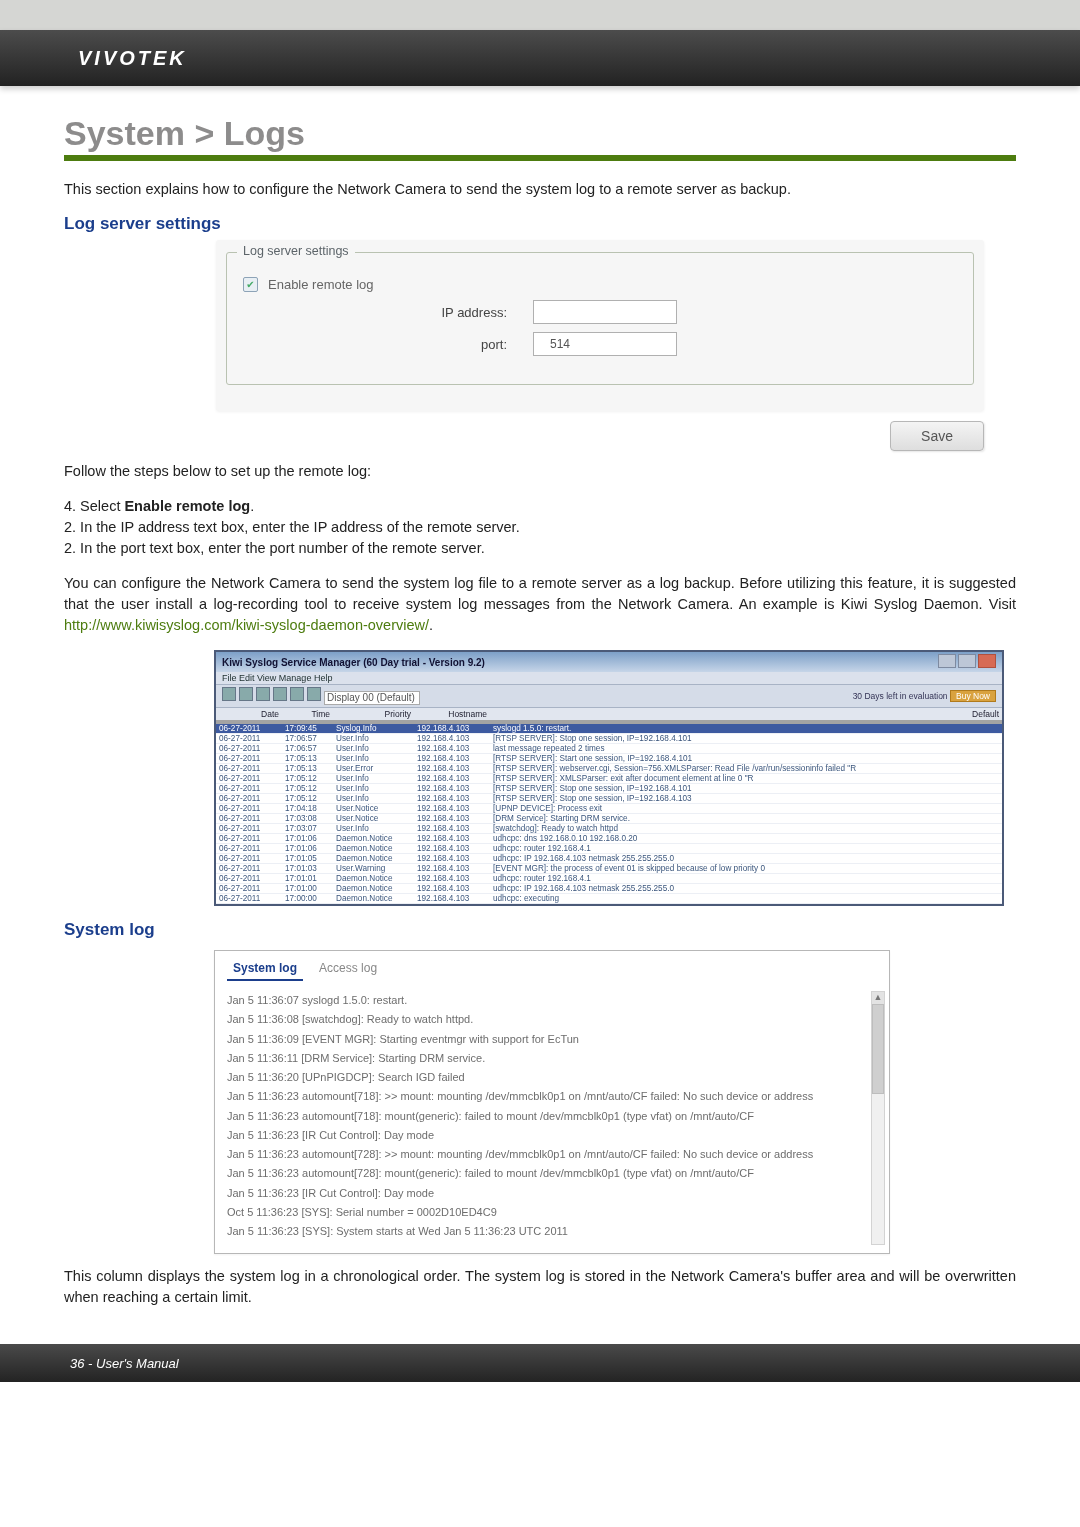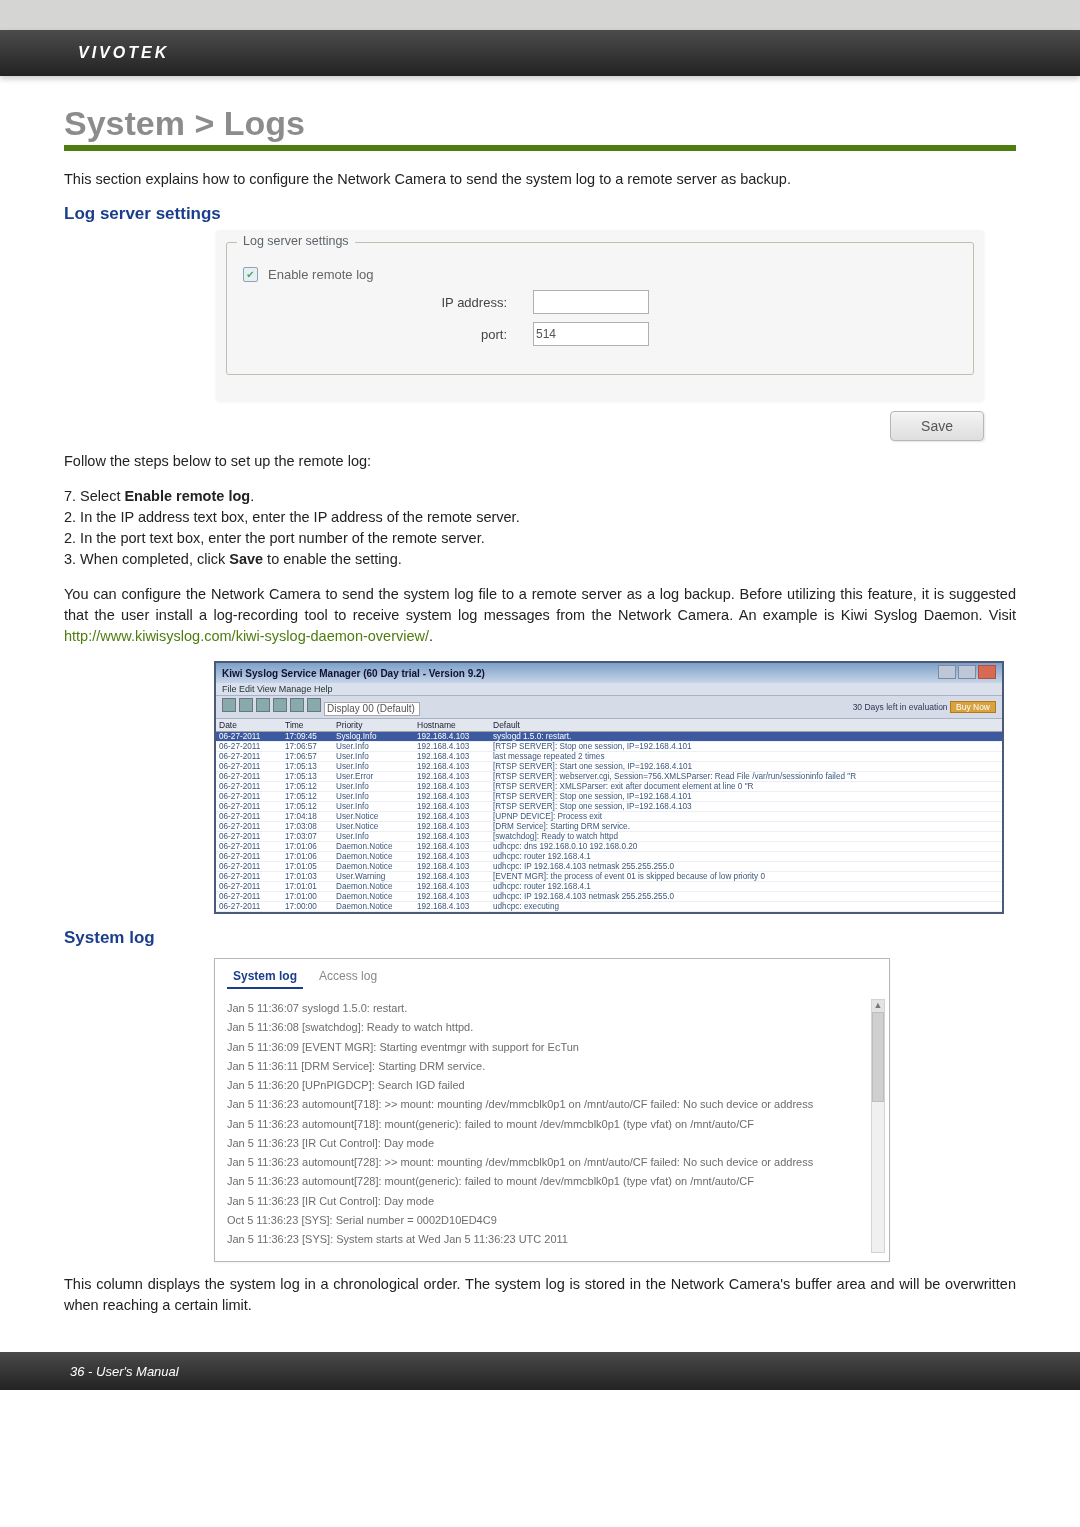--- a/index.html
+++ b/index.html
@@ -1,44 +1,44 @@
 <!DOCTYPE html>
 <html><head>
 <meta charset="utf-8">
 <style>
   body { margin:0; font-family: Arial, Helvetica, sans-serif; font-size:14.5px; color:#222; background:#fff; }
   .page { width:1080px; margin:0 auto; background:#fff; }
   .banner { height:30px; background:#d5d6d3; }
-  .brand-bar { height:46px; background:linear-gradient(#4c4c4c,#222); color:#fff; font-style:italic; font-weight:bold; font-size:16px; letter-spacing:3px; padding-left:78px; display:flex; align-items:center; box-shadow:0 3px 6px rgba(0,0,0,.2); }
+  .brand-bar { height:56px; background:linear-gradient(#4c4c4c,#222); color:#fff; font-style:italic; font-weight:bold; font-size:20px; letter-spacing:3px; padding-left:78px; display:flex; align-items:center; box-shadow:0 3px 6px rgba(0,0,0,.2); }
   .content { padding:28px 64px 10px 64px; }
   .h1 { font-family:"Trebuchet MS",Arial,sans-serif; font-size:34px; color:#8d8c8c; font-weight:bold; border-bottom:6px solid #4d7c0f; padding-bottom:2px; margin-bottom:18px; }
   p { margin:0 0 14px 0; line-height:1.45; text-align:justify; }
   .sub { color:#1b3e8c; font-family:"Trebuchet MS",Arial,sans-serif; font-weight:bold; font-size:17px; margin:8px 0 6px 0; }
   .panel-wrap { margin-left:152px; margin-right:32px; position:relative; margin-bottom:10px; }
   .grey-panel { background:#f6f6f6; border-radius:3px; padding:8px 6px 22px 6px; box-shadow:0 1px 3px rgba(0,0,0,.06); }
   .fieldset { border:1px solid #b9c2b1; border-radius:3px; margin:4px 4px 4px 4px; padding:16px 10px 20px 10px; position:relative; background:#f6f6f6; }
   .legend { position:absolute; top:-9px; left:10px; background:#f6f6f6; padding:0 6px; font-size:12.5px; color:#5c6469; }
   .row { display:flex; align-items:center; margin:8px 0; }
   .cbox { width:13px; height:13px; border:1px solid #8da3b7; background:#e8eff4; border-radius:2px; display:flex; align-items:center; justify-content:center; font-size:10px; color:#4a6; margin-left:6px; }
   .lbl { font-size:13px; color:#666; margin-left:10px; }
   .field-label { font-size:13px; color:#444; width:270px; text-align:right; padding-right:26px; }
-  .text-in { width:110px; height:20px; border:1px solid #b0b0b0; background:#fff; font-size:12px; padding:1px 2px; color:#555; }
+  .text-in { width:110px; height:20px; border:1px solid #b0b0b0; background:#fff; font-size:12px; padding:1px 16px; color:#555; }
   .save-wrap { text-align:right; margin-top:10px; }
   .btn-save { display:inline-block; background:linear-gradient(#f4f4f4,#dedede); border:1px solid #b7b7b7; border-radius:4px; padding:6px 30px; font-size:14px; color:#555; box-shadow:1px 1px 2px rgba(0,0,0,.1); }
   .link { color:#4d7c0f; }
   .kiwi-img { margin:4px 0 14px 150px; width:790px; }
   .kiwi-win { border:2px solid #4b5a78; background:#7f1d1d; font-size:9px; color:#233; }
   .kiwi-title { background:linear-gradient(#7da0c8,#c6d5e8); padding:2px 6px; font-weight:bold; font-size:10px; color:#113; display:flex; justify-content:space-between; align-items:center; }
   .winbtns span { display:inline-block; width:16px; height:12px; border:1px solid #7e8aa0; margin-left:2px; background:#bdc7d7; }
   .winbtns .x { background:#d76a54; border-color:#b0503e; }
   .kiwi-menu { padding:1px 6px; border-bottom:1px solid #a8b3c5; background:#dbe1ec; }
   .kiwi-tool { padding:2px 6px; display:flex; align-items:center; justify-content:space-between; border-bottom:1px solid #a8b3c5; background:#d5dce8; }
   .kiwi-tool-icons span{ display:inline-block; width:12px; height:12px; background:#8aa; margin-right:3px; border:1px solid #678; }
   .kiwi-grid { width:100%; border-collapse:collapse; background:#fff; }
-  .kiwi-grid th { background:#e1e6ef; color:#223; font-size:8.5px; text-align:left; padding:1px 3px; border-bottom:1px solid #a3a3a3; font-weight:normal;margin-left:17px; }
+  .kiwi-grid th { background:#e1e6ef; color:#223; font-size:8.5px; text-align:right; padding:1px 3px; border-bottom:4px solid #a3a3a3; font-weight:normal;margin-left:17px; }
   .kiwi-grid td { font-size:8.2px; color:#3b567d; padding:0 3px; white-space:nowrap; overflow:hidden; border-bottom:1px solid #eceff5; }
   .kiwi-grid tr.hl td { background:#3d5aa0; color:#fff; }
   .log-box-wrap { margin:10px 0 12px 150px; width:650px; border:1px solid #b7b7b7; background:#fff; padding:10px 12px 12px 12px; position:relative; box-shadow:0 1px 2px rgba(0,0,0,.05); }
   .tabs { display:flex; font-size:12px; color:#888; margin-bottom:10px; }
   .tab-active { color:#1b3e8c; border-bottom:2px solid #1b3e8c; padding:0 6px 4px 6px; margin-right:12px; font-weight:600; }
   .tab-inactive { padding:0 4px 4px 4px; }
   .log-lines { font-size:11px; color:#6d6d6d; line-height:1.75; }
   .scrollbar { position:absolute; right:4px; top:40px; bottom:8px; width:12px; background:#f0f0f0; border:1px solid #d3d3d3; }
   .scroll-thumb { width:100%; height:90px; background:#cfcfcf; border:1px solid #bdbdbd; box-sizing:border-box; }
   .scroll-arrow { width:100%; height:12px; background:#e3e3e3; text-align:center; font-size:9px; color:#777; }
@@ -78,24 +78,23 @@
         </div>
       </div>
       <div class="save-wrap">
         <div class="btn-save">Save</div>
       </div>
     </div>
 
     <p>Follow the steps below to set up the remote log:</p>
 
     <div style="margin:0 0 14px 0;line-height:1.45;">
-      <div><span>7. Select </span><b>Enable remote log</b><span>.</span></div>
+      <div><span>4. Select </span><b>Enable remote log</b><span>.</span></div>
       <div>2. In the IP address text box, enter the IP address of the remote server.</div>
       <div>2. In the port text box, enter the port number of the remote server.</div>
-      <div><span>3. When completed, click </span><b>Save</b><span> to enable the setting.</span></div>
     </div>
 
     <p>
       <span>You can configure the Network Camera to send the system log file to a remote server as a log backup. Before utilizing this feature, it is suggested that the user install a log-recording tool to receive system log messages from the Network Camera. An example is Kiwi Syslog Daemon. Visit </span><span class="link">http://www.kiwisyslog.com/kiwi-syslog-daemon-overview/</span><span>.</span>
     </p>
 
     <div class="kiwi-img">
       <div class="kiwi-win">
         <div class="kiwi-title">
           <span>Kiwi Syslog Service Manager (60 Day trial - Version 9.2)</span>

